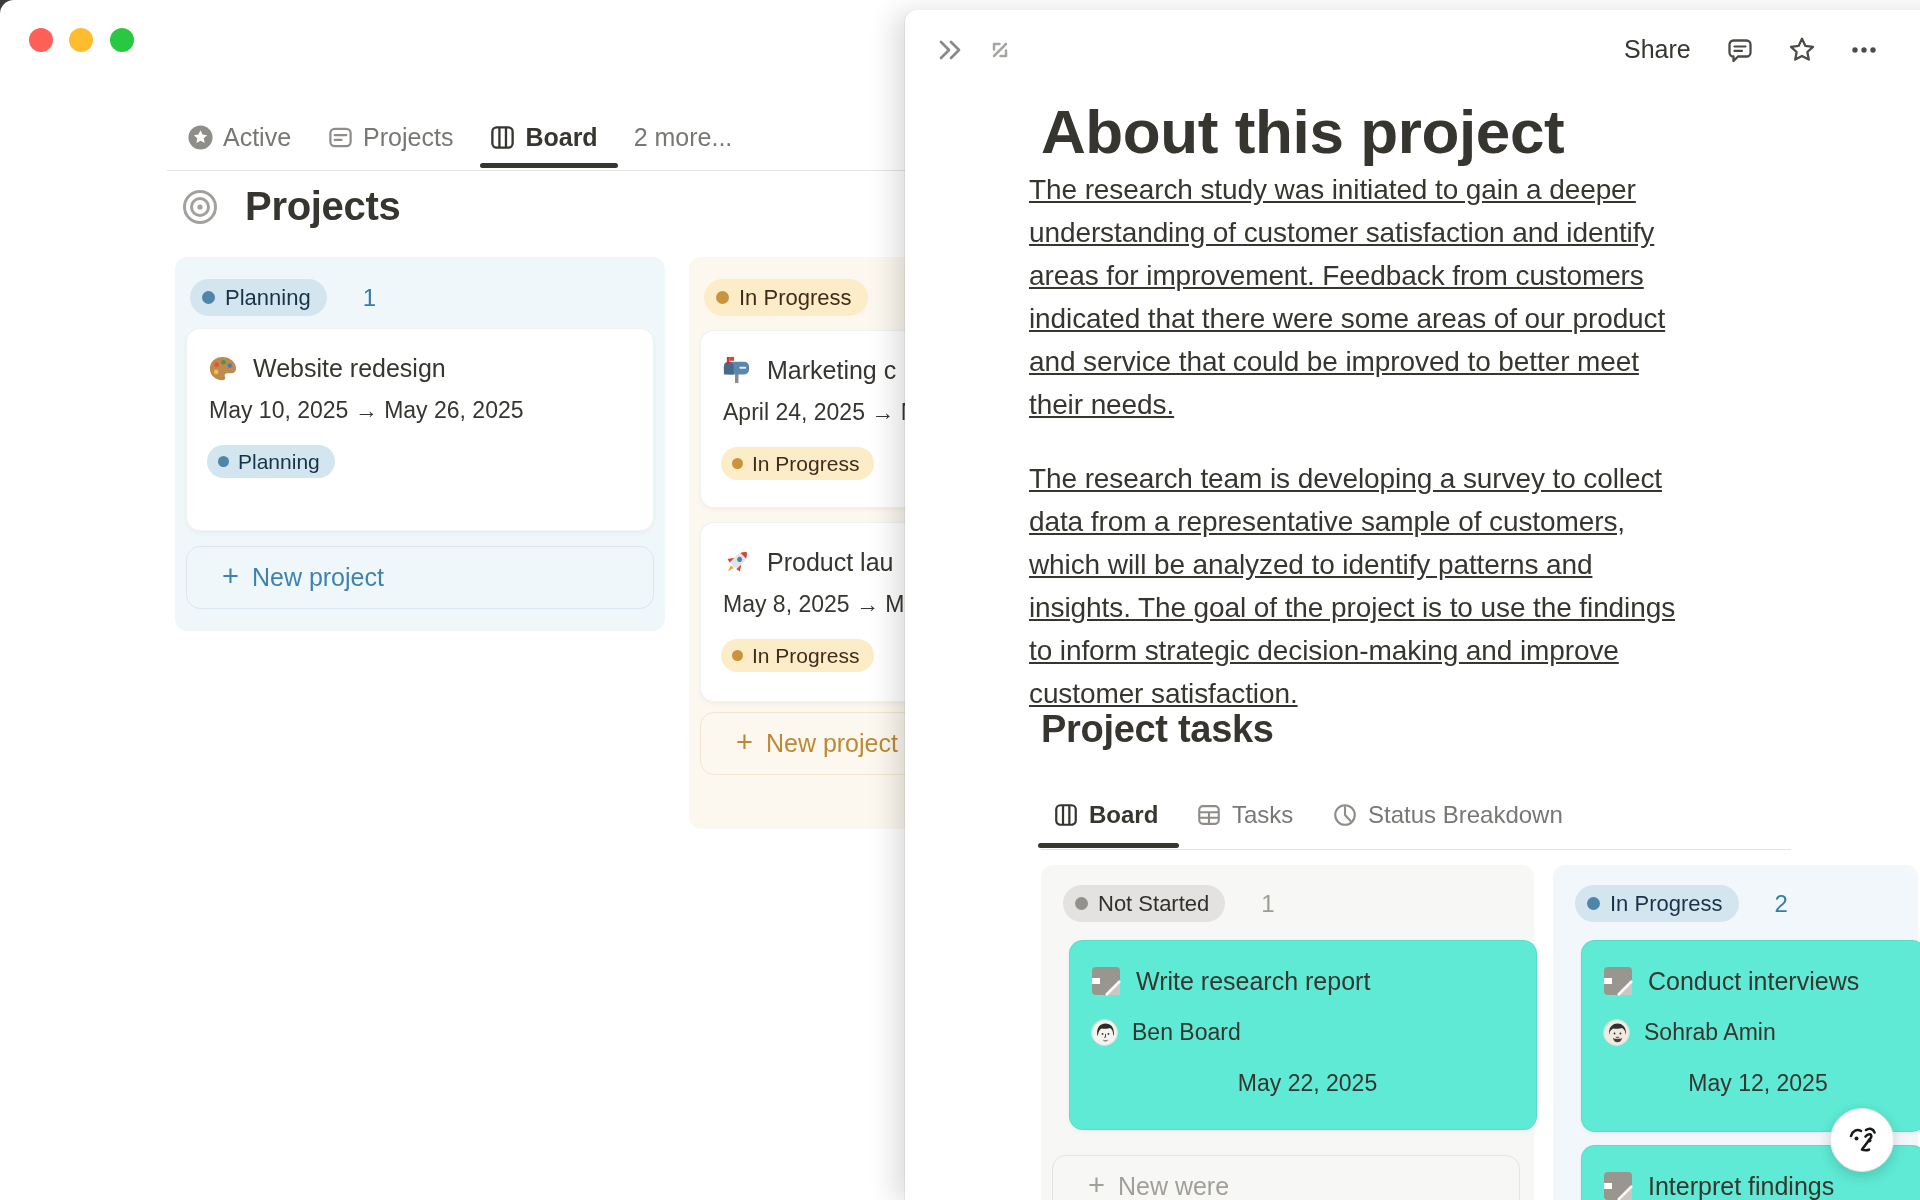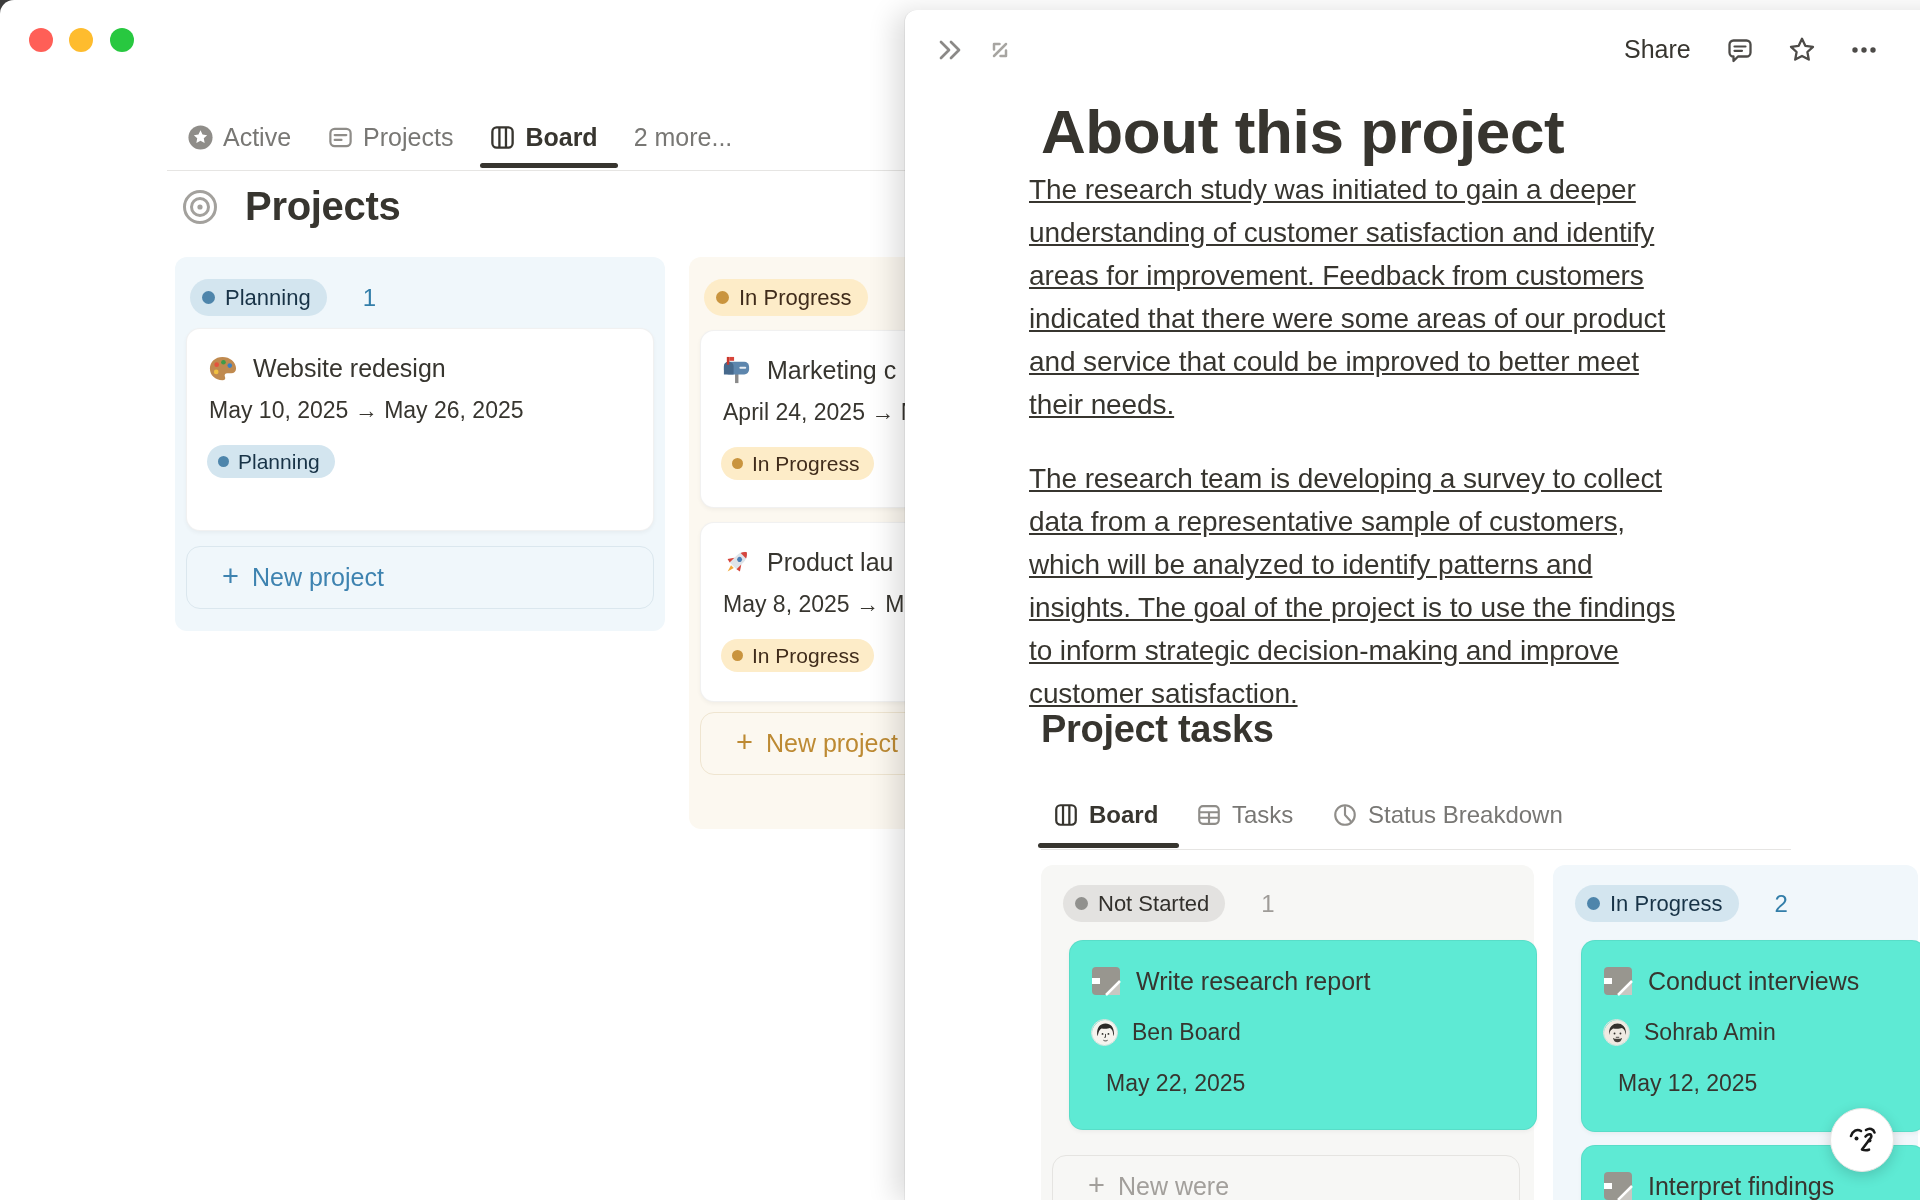--- a/index.html
+++ b/index.html
@@ -72,21 +72,21 @@
   .tcol-notstarted { left:136px; width:493px; height:380px; background:#f7f7f5; }
   .tcol-inprogress { left:648px; width:365px; height:380px; background:#f1f7fb; }
   .tcol .col-head { padding:20px 20px 0 22px; }
   .tcard { position:absolute; left:28px; background:#5eead4; border:1px solid rgba(0,0,0,0.055); border-radius:14px; box-shadow:0 2px 4px rgba(15,15,15,0.045); padding:24px 18px 0 20px; }
   .tcard .trow { display:flex; align-items:center; gap:14px; }
   .tcard .note { width:32px; height:32px; flex:none; }
   .tcard .ktitle { font-size:25px; font-weight:500; white-space:nowrap; }
   .assignee { display:flex; align-items:center; gap:14px; margin:22px 0 0 1px; }
   .assignee .avatar { width:27px; height:27px; border-radius:50%; border:1px solid #e3e1de; overflow:hidden; flex:none; }
   .assignee .aname { font-size:23px; }
-  .tcard .kdate { font-size:23px; margin:24px 0 0 16px; }
+  .tcard .kdate { font-size:23px; margin:24px 0 0 7px;text-align:center; }
 
   
   #ai-btn { position:absolute; left:1830px; top:1108px; width:64px; height:64px; border-radius:50%; background:#fff; border:1px solid #e7e6e4; box-shadow:0 4px 14px rgba(0,0,0,0.16); z-index:50; display:flex; align-items:center; justify-content:center; }
   #ai-btn svg { width:38px; height:38px; color:#191919; }
   #corner-peek { position:absolute; right:0; bottom:0; width:26px; height:24px; background:#3b5d76; border-top-left-radius:100%; z-index:20; }
 
   svg { display:block; }
 </style>
 </head>
 <body>

